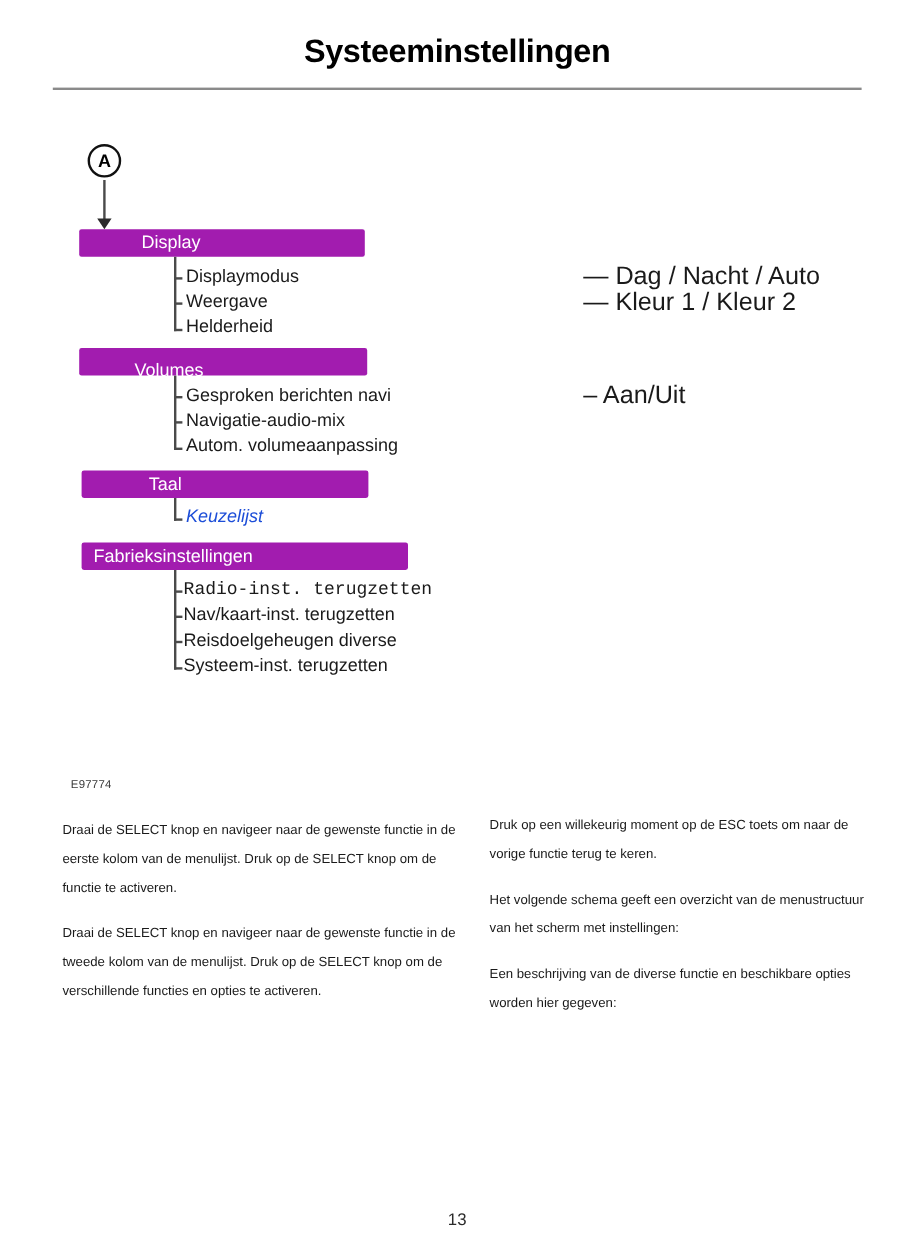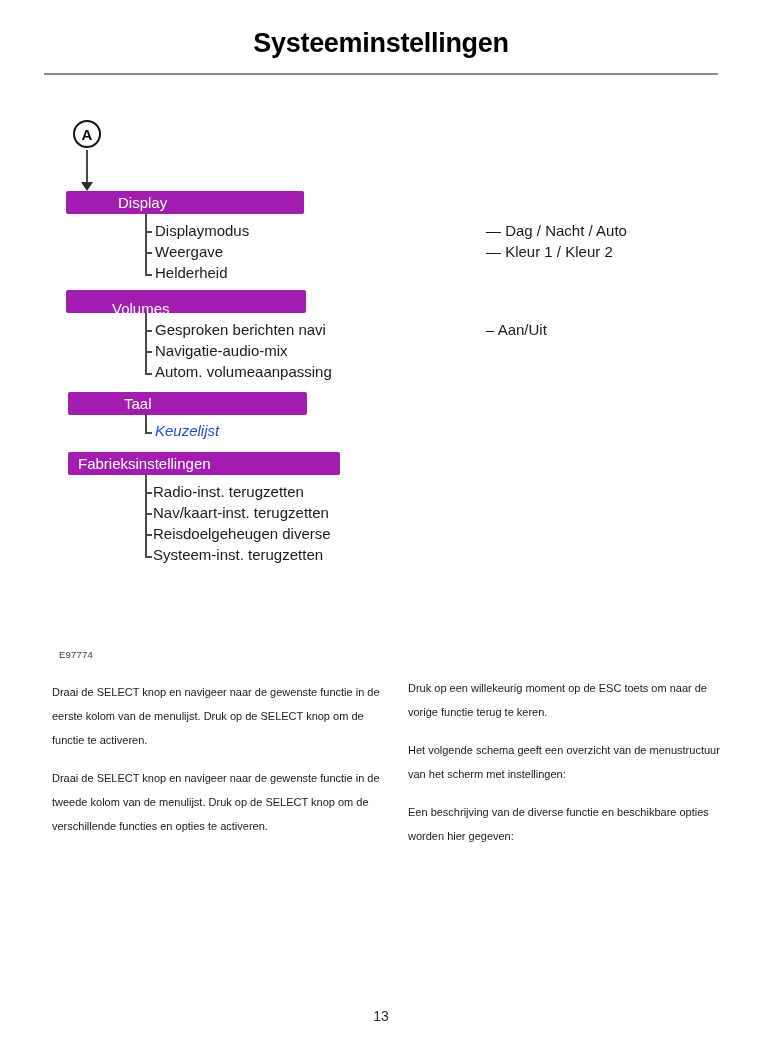--- a/index.html
+++ b/index.html
@@ -112,21 +112,21 @@
     position: absolute;
     font-size: 15px;
     color: #1a1a1a;
     white-space: nowrap;
     line-height: 20px;
   }
   .leaf.muted { color: #1d4ed8; font-style: italic; }
 
   .optdash {
     position: absolute;
-    font-size: 15px;
+    font-size: 21px;
     color: #1a1a1a;
     white-space: nowrap;
     line-height: 20px;
   }
 
   .fig-code {
     position: absolute;
     left: 59px;
     top: 649px;
     font-size: 9.5px;
@@ -201,21 +201,21 @@
   <div class="leaf muted" style="left:155px; top:421px;">Keuzelijst</div>
 
   <div class="bar" style="left:68px; top:452px; width:272px;">
     <span style="margin-left:10px;">Fabrieksinstellingen</span>
   </div>
   <div class="trunk" style="left:145px; top:475px; height:83px;"></div>
   <div class="tick" style="left:145px; top:492px;"></div>
   <div class="tick" style="left:145px; top:513px;"></div>
   <div class="tick" style="left:145px; top:534px;"></div>
   <div class="tick" style="left:145px; top:556px;"></div>
-  <div class="leaf" style="left:153px; top:482px;">Radio-inst. terugzetten</div>
+  <div class="leaf" style="left:153px; top:482px;font-family:Liberation Mono, monospace;">Radio-inst. terugzetten</div>
   <div class="leaf" style="left:153px; top:503px;">Nav/kaart-inst. terugzetten</div>
   <div class="leaf" style="left:153px; top:524px;">Reisdoelgeheugen diverse</div>
   <div class="leaf" style="left:153px; top:545px;">Systeem-inst. terugzetten</div>
 
 
   <div class="fig-code">E97774</div>
 </div>
 
 <div class="col left">
   <p>Draai de SELECT knop en navigeer naar de gewenste functie in de eerste kolom van de menulijst. Druk op de SELECT knop om de functie te activeren.</p>

